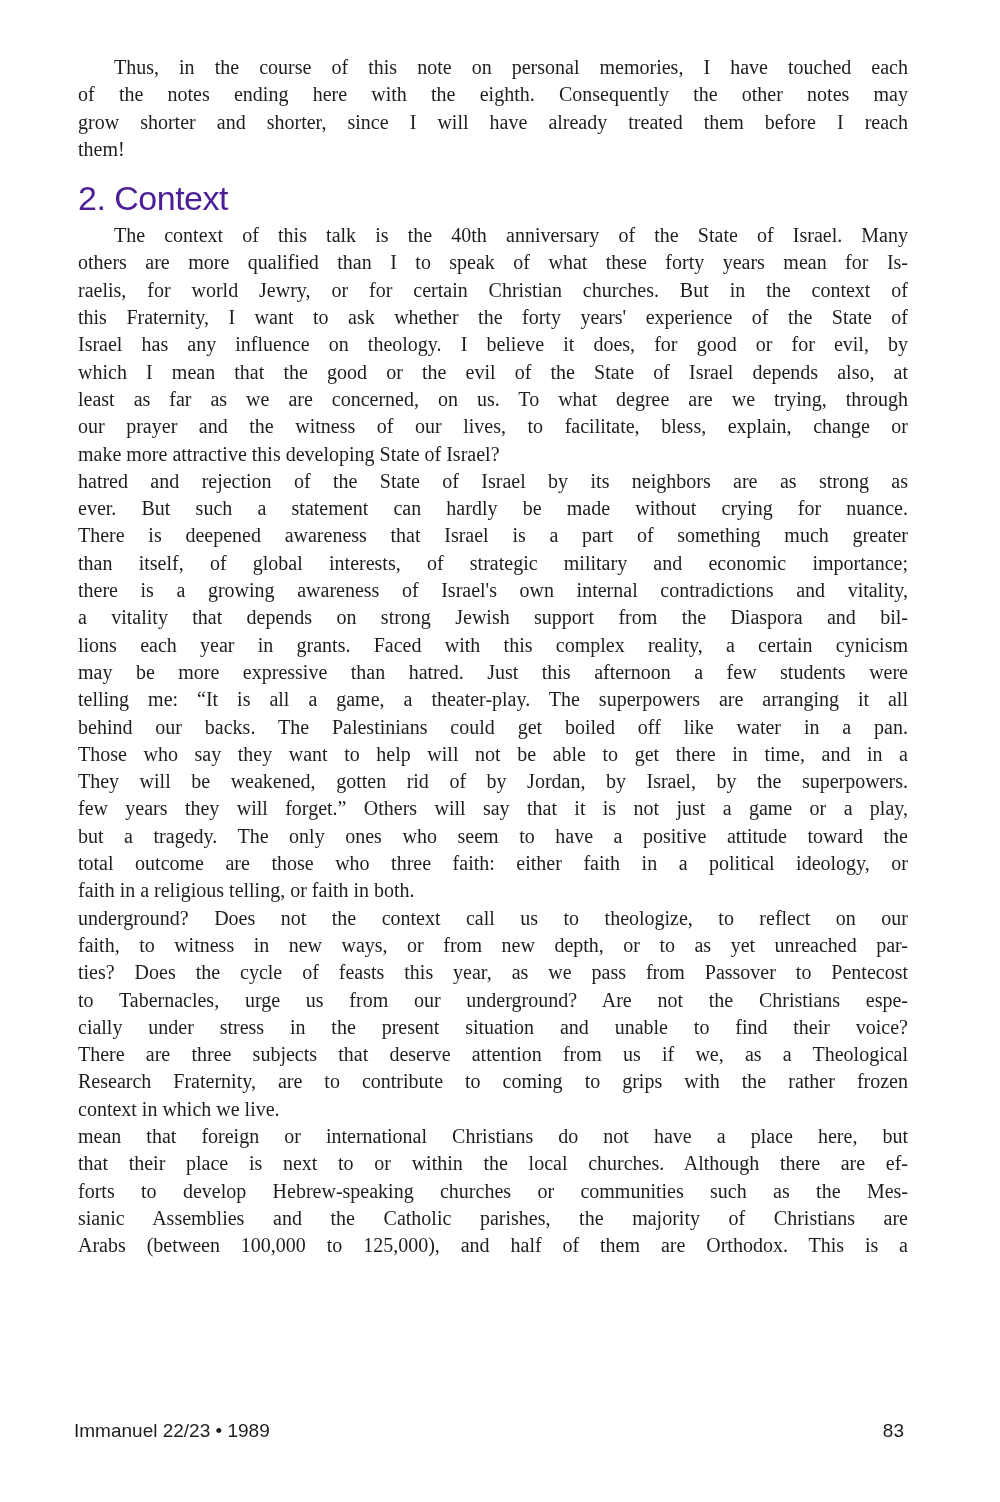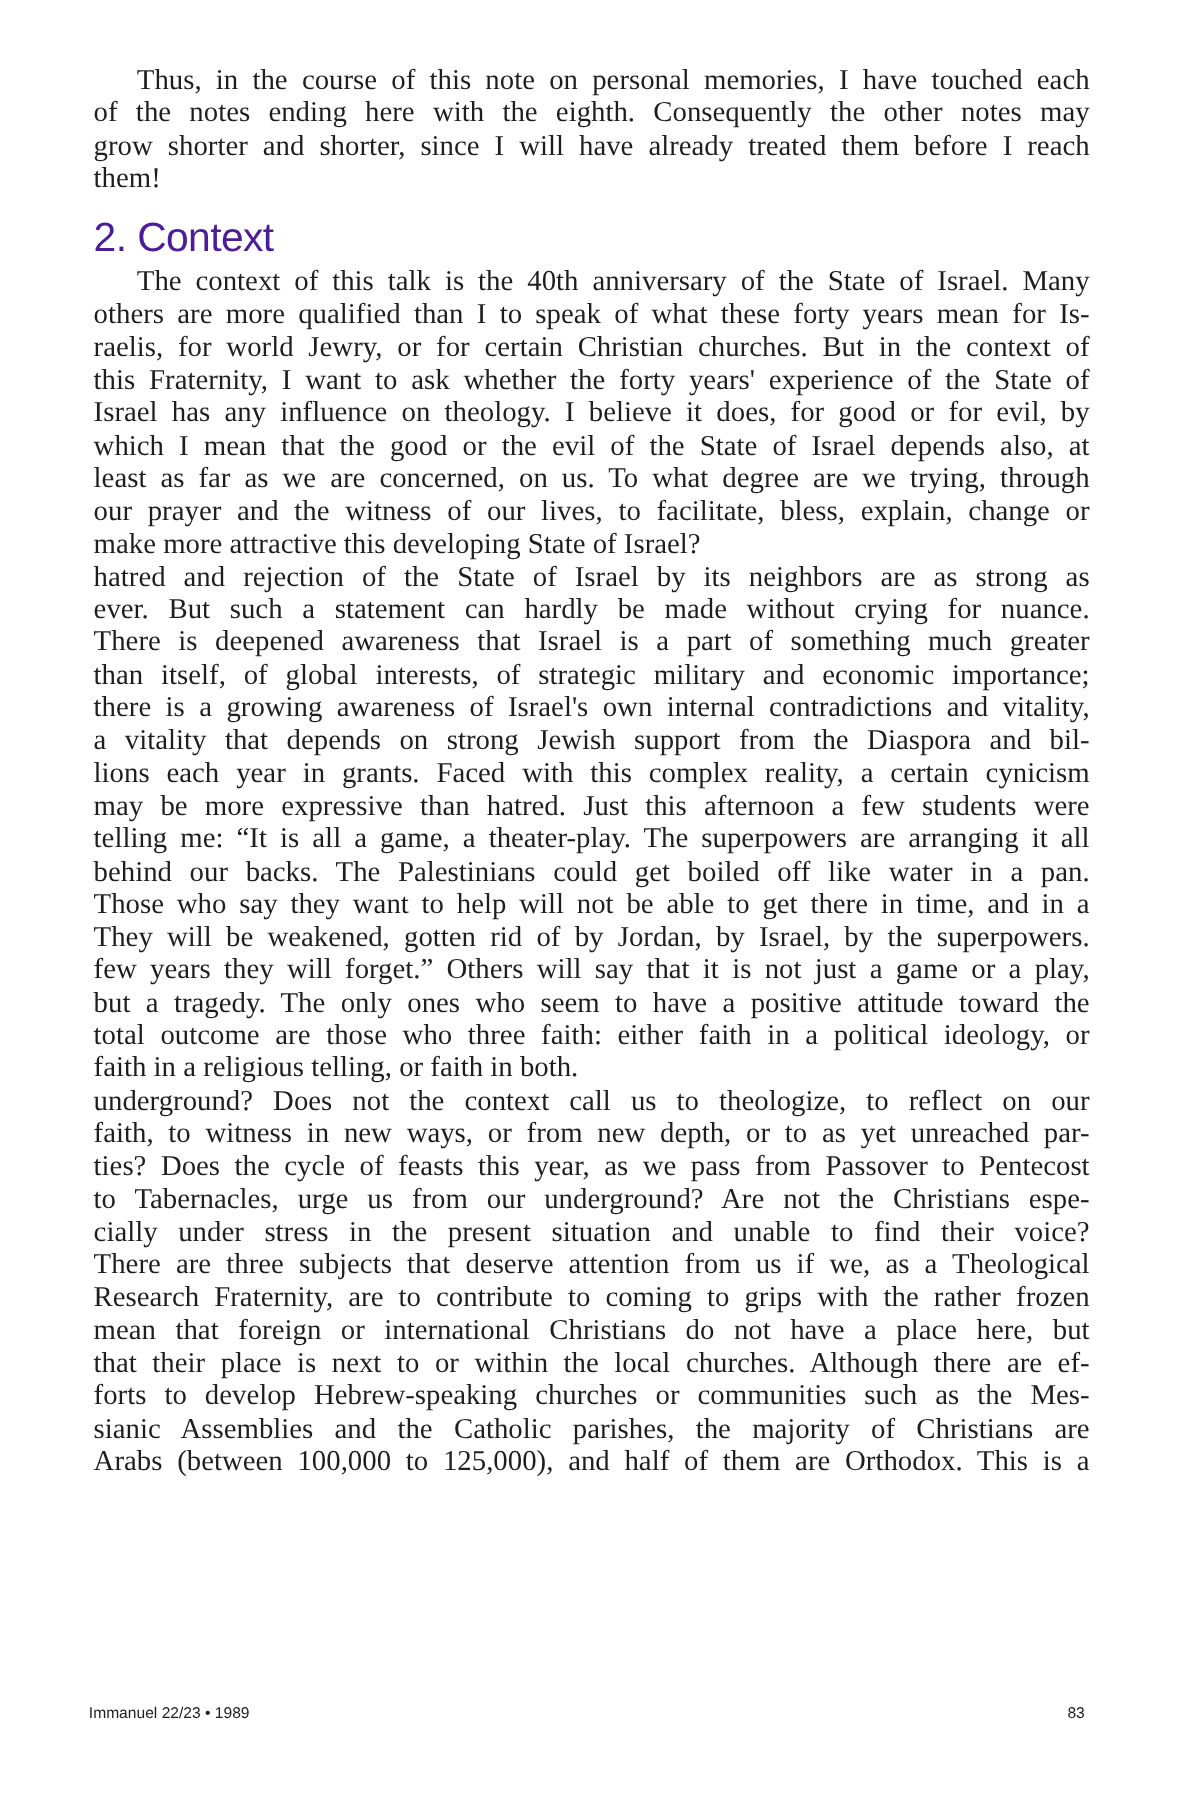--- a/index.html
+++ b/index.html
@@ -1,24 +1,24 @@
 <!DOCTYPE html>
 <html><head>
 <meta charset="utf-8">
 <style>
   html, body { margin: 0; padding: 0; background: #ffffff; }
   body { width: 1000px; height: 1502px; position: relative; overflow: hidden; color: #1e1e1e; }
   .page { position: absolute; left: 78px; top: 54px; width: 830px; }
-  .para { font-family: "Liberation Serif", "DejaVu Serif", serif; font-size: 24px; line-height: 27.3px; margin: 0; }
+  .para { font-family: "Liberation Serif", "DejaVu Serif", serif; font-size: 20px; line-height: 27.3px; margin: 0; }
   .line { display: block; text-align: justify; text-align-last: justify; white-space: nowrap; }
   .line.last { text-align-last: left; }
   .indent { padding-left: 36px; }
   .heading { font-family: "Liberation Sans", "DejaVu Sans", sans-serif; font-weight: normal; font-size: 34px; margin: 16px 0 4px 0; letter-spacing: -0.5px; color: #4c1d95; }
   .lead { font-weight: bold; }
-  .footer { position: absolute; top: 1420px; left: 74px; width: 830px; font-family: "Liberation Sans", "DejaVu Sans", sans-serif; font-size: 13px; display: flex; justify-content: space-between; color: #1e1e1e; gap: 12px; }
+  .footer { position: absolute; top: 1420px; left: 74px; width: 830px; font-family: "Liberation Sans", "DejaVu Sans", sans-serif; font-size: 19px; display: flex; justify-content: space-between; color: #1e1e1e; gap: 12px; }
 </style>
 </head>
 <body>
 
 <div class="page">
   <p class="para">
     <span class="line indent">Thus, in the course of this note on personal memories, I have touched each</span>
     <span class="line">of the notes ending here with the eighth. Consequently the other notes may</span>
     <span class="line">grow shorter and shorter, since I will have already treated them before I reach</span>
     <span class="line last">them!</span>
@@ -58,20 +58,21 @@
   </p>
 
   <p class="para">
     <span class="line">underground? Does not the context call us to theologize, to reflect on our</span>
     <span class="line">faith, to witness in new ways, or from new depth, or to as yet unreached par-</span>
     <span class="line">ties? Does the cycle of feasts this year, as we pass from Passover to Pentecost</span>
     <span class="line">to Tabernacles, urge us from our underground? Are not the Christians espe-</span>
     <span class="line">cially under stress in the present situation and unable to find their voice?</span>
     <span class="line">There are three subjects that deserve attention from us if we, as a Theological</span>
     <span class="line">Research Fraternity, are to contribute to coming to grips with the rather frozen</span>
+    <span class="line last">context in which we live.</span>
   </p>
 
   <p class="para">
     <span class="line">mean that foreign or international Christians do not have a place here, but</span>
     <span class="line">that their place is next to or within the local churches. Although there are ef-</span>
     <span class="line">forts to develop Hebrew-speaking churches or communities such as the Mes-</span>
     <span class="line">sianic Assemblies and the Catholic parishes, the majority of Christians are</span>
     <span class="line">Arabs (between 100,000 to 125,000), and half of them are Orthodox. This is a</span>
   </p>
 </div>

